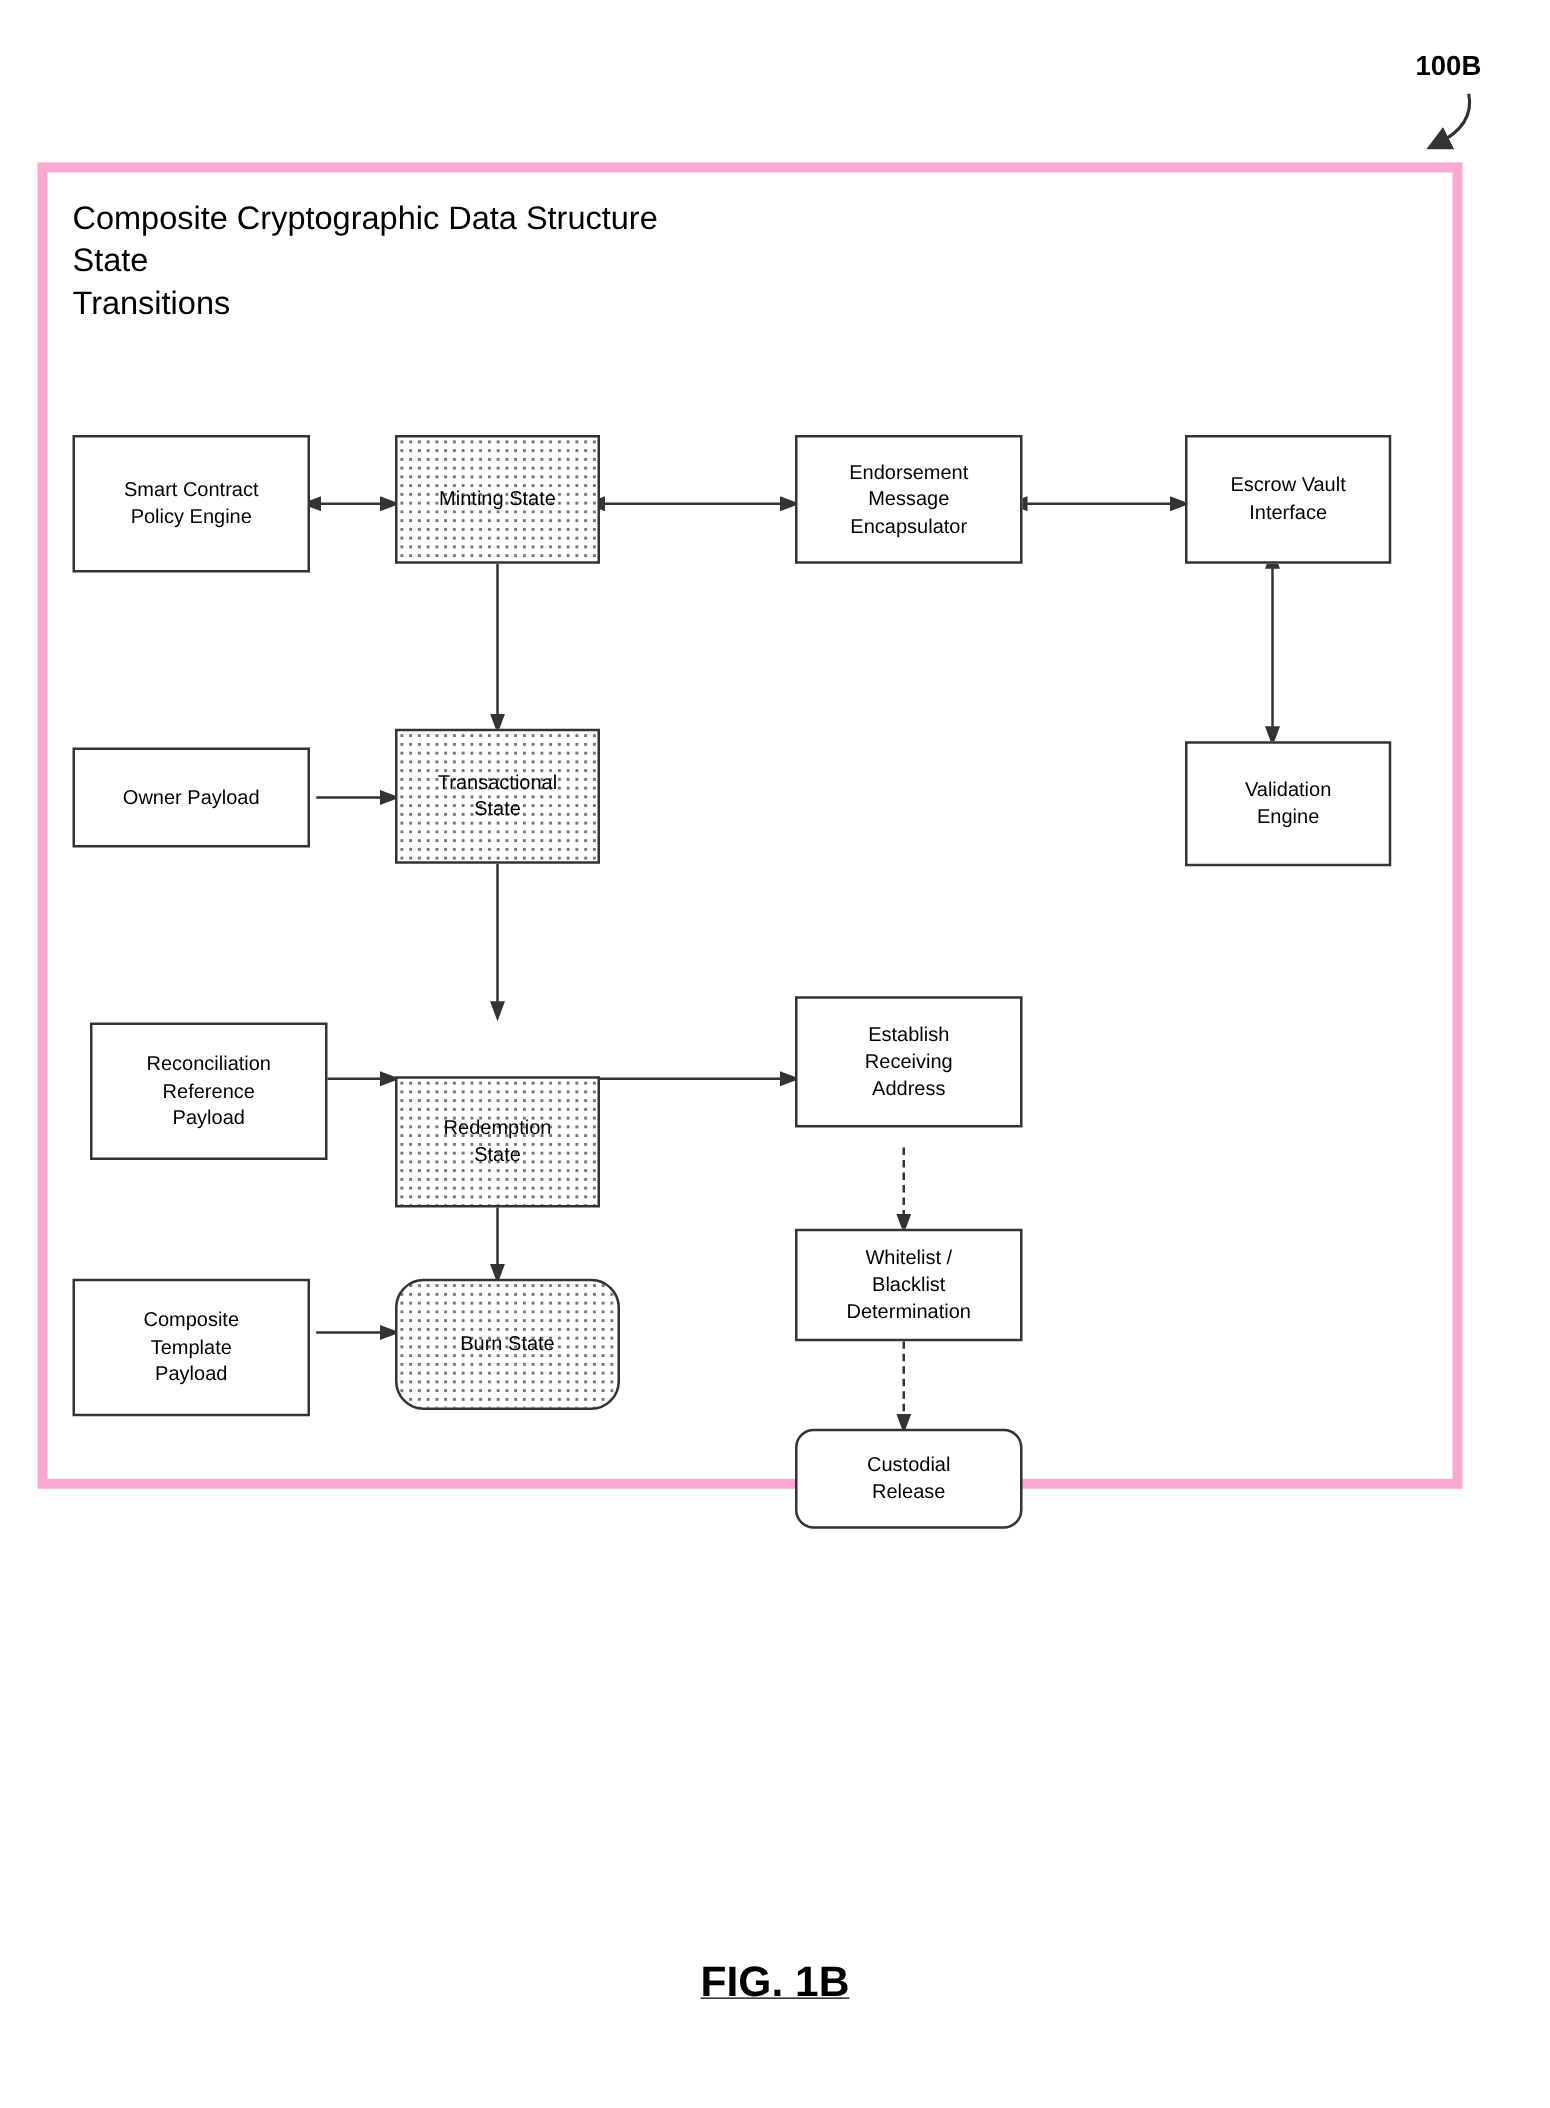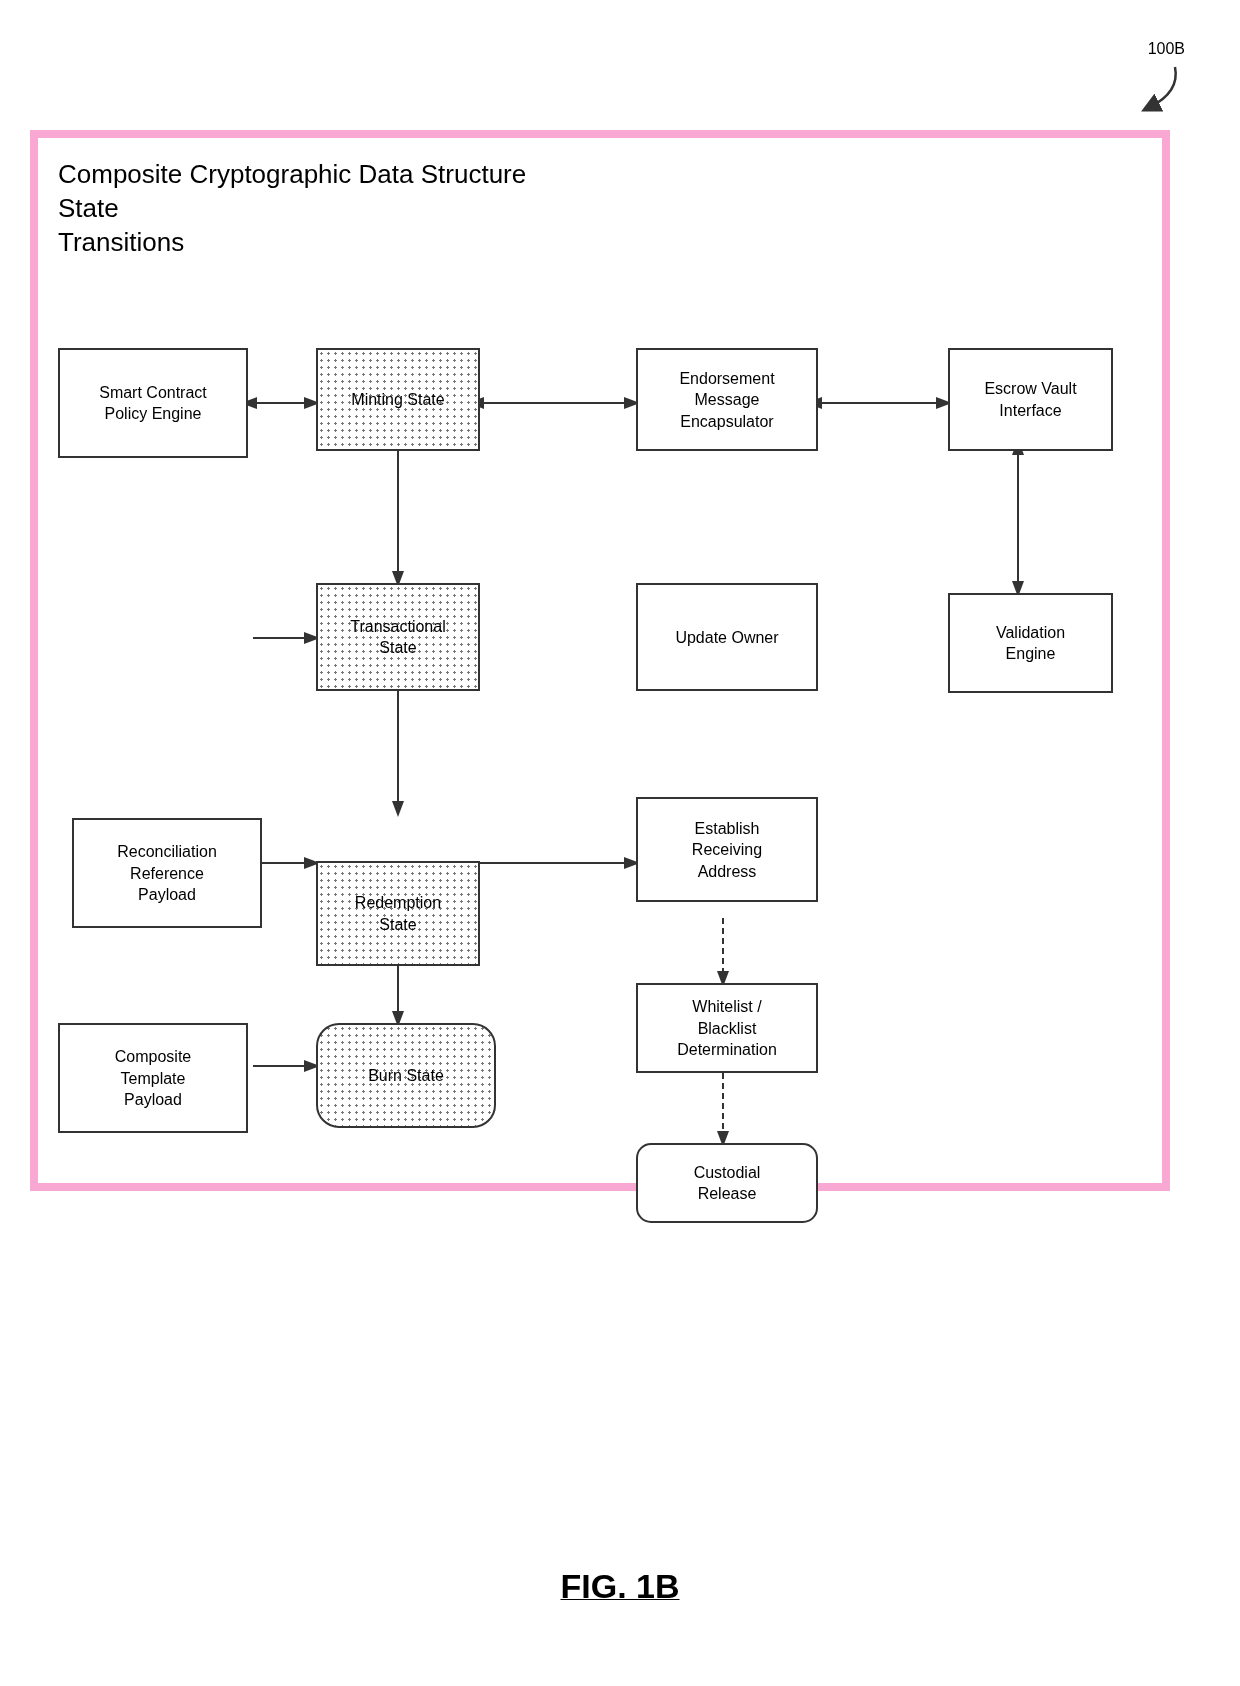--- a/index.html
+++ b/index.html
@@ -46,21 +46,21 @@
       justify-content: center;
       padding: 8px;
     }
   </style>
 </head>
 <body>
 
 <div class="page-container">
 
   <div style="position:absolute; top:40px; right:55px; text-align:right;">
-    <div style="font-size:16px; font-weight:normal; margin-bottom:4px;">100B</div>
+    <div style="font-size:22px; font-weight:bold; margin-bottom:4px;">100B</div>
     <svg width="60" height="50">
       <defs>
         <marker id="arrowhead-tl" markerWidth="8" markerHeight="8" refX="4" refY="4" orient="auto">
           <path d="M0,0 L0,8 L8,4 z" fill="#333"></path>
         </marker>
       </defs>
 
       <path d="M50,5 Q55,30 25,45" fill="none" stroke="#333" stroke-width="2.5" marker-end="url(#arrowhead-tl)"></path>
     </svg>
   </div>
@@ -107,20 +107,23 @@
 
         <line x1="665" y1="635" x2="665" y2="700" stroke="#333" stroke-width="2" stroke-dasharray="6,4" marker-end="url(#ah)"></line>
 
         <line x1="665" y1="790" x2="665" y2="860" stroke="#333" stroke-width="2" stroke-dasharray="6,4" marker-end="url(#ah)"></line>
       </svg>
 
       <div class="abs-box" style="left:0;top:65px;width:190px;height:110px;">
         <span>Smart Contract<br>Policy Engine</span>
       </div>
 
+      <div class="abs-box" style="left:0;top:315px;width:190px;height:80px;">
+        <span>Owner Payload</span>
+      </div>
 
       <div class="abs-box" style="left:0;top:535px;width:190px;height:110px;margin-left:14px;">
         <span>Reconciliation<br>Reference<br>Payload</span>
       </div>
 
       <div class="abs-box" style="left:0;top:740px;width:190px;height:110px;">
         <span>Composite<br>Template<br>Payload</span>
       </div>
 
       <div class="abs-box-dotted" style="left:258px;top:65px;width:164px;height:103px;">
@@ -136,23 +139,20 @@
       </div>
 
       <div class="abs-box-dotted" style="left:258px;top:740px;width:180px;height:105px;border-radius:23px;">
         <span>Burn State</span>
       </div>
 
       <div class="abs-box" style="left:578px;top:65px;width:182px;height:103px;">
         <span>Endorsement<br>Message<br>Encapsulator</span>
       </div>
 
-      <div class="abs-box" style="left:578px;top:300px;width:182px;height:108px;">
-        <span>Update Owner</span>
-      </div>
 
       <div class="abs-box" style="left:578px;top:514px;width:182px;height:105px;">
         <span>Establish<br>Receiving<br>Address</span>
       </div>
 
       <div class="abs-box" style="left:578px;top:700px;width:182px;height:90px;">
         <span>Whitelist /<br>Blacklist<br>Determination</span>
       </div>
 
       <div class="abs-box" style="left:578px;top:860px;width:182px;height:80px;border-radius:15px;">

